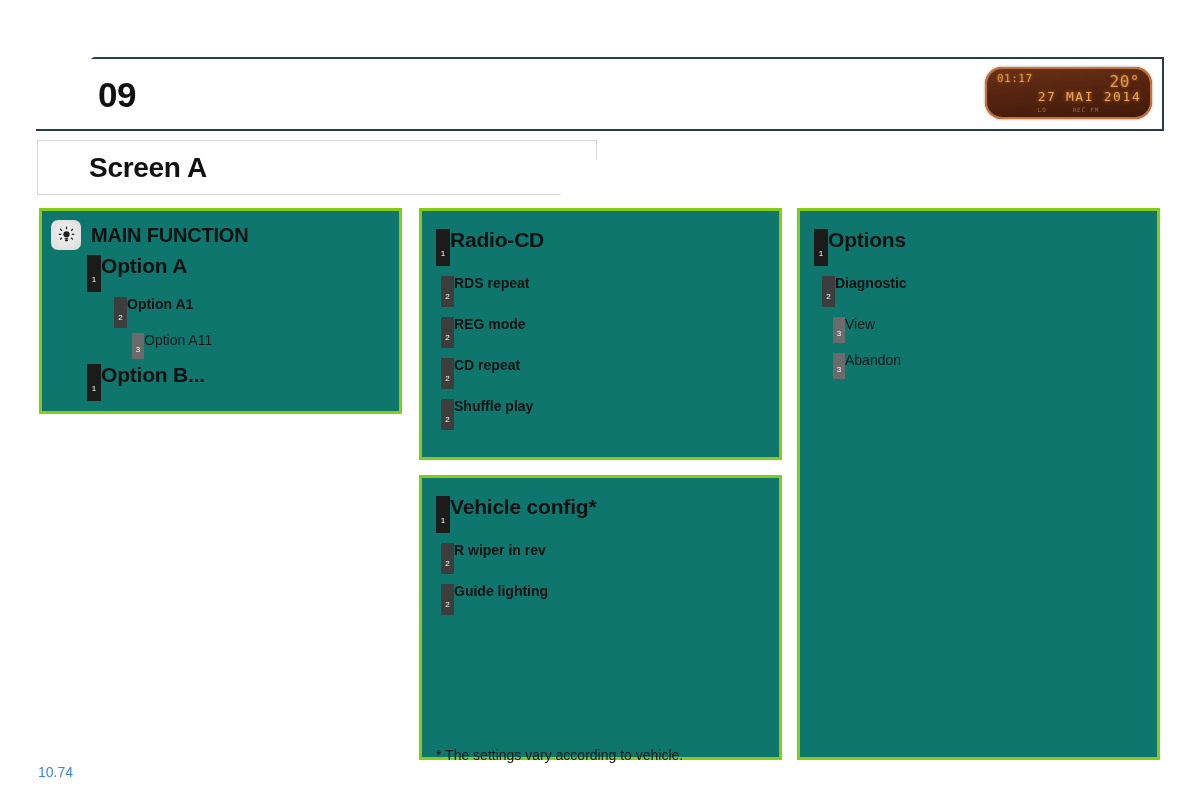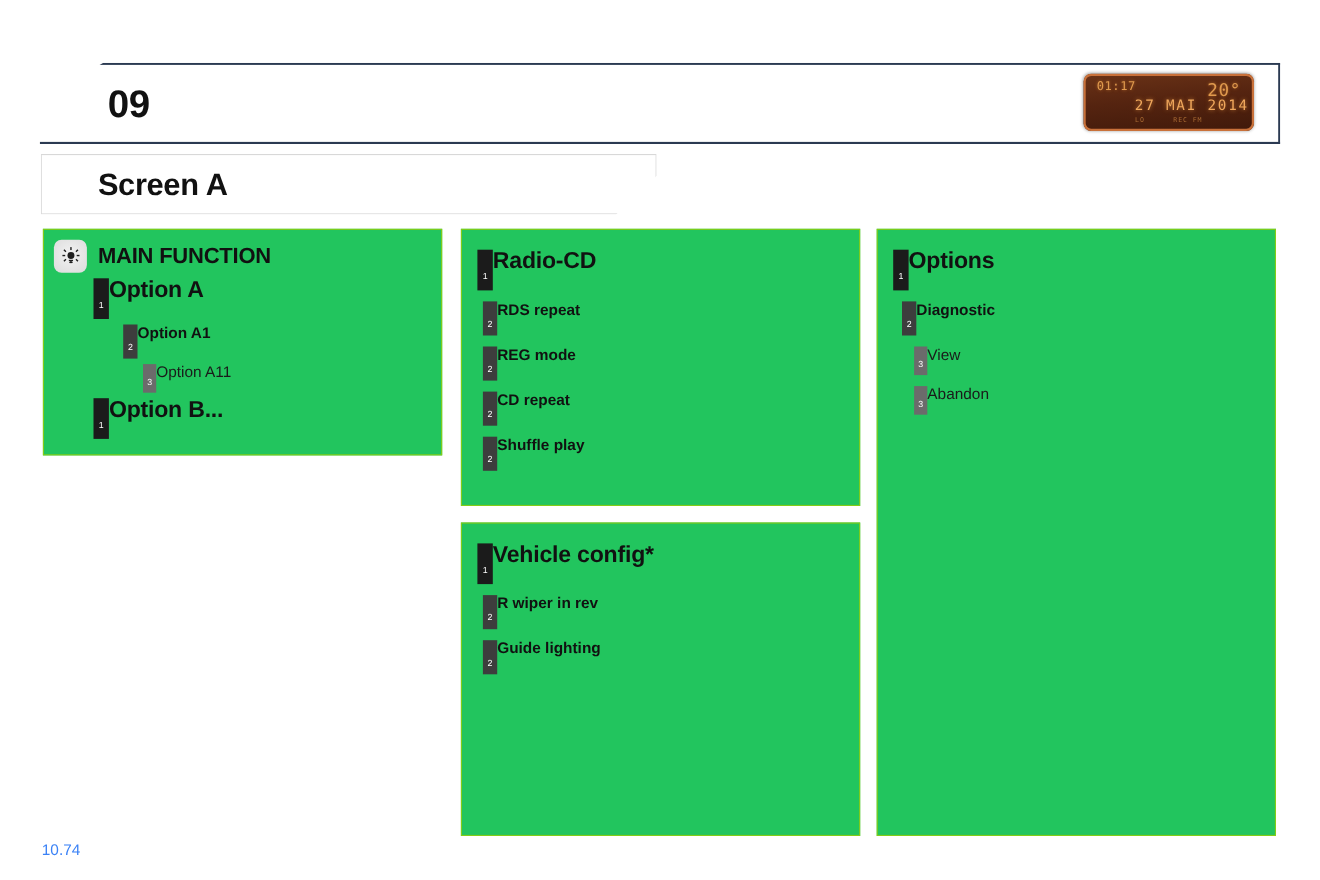--- a/index.html
+++ b/index.html
@@ -55,23 +55,23 @@
     letter-spacing: -0.5px;
     color: #111111;
     line-height: 1;
   }
 
   
   .lcd-display {
     position: absolute;
     left: 985px;
     top: 67px;
-    width: 155px;
+    width: 167px;
     height: 52px;
-    border-radius: 7px;
+    border-radius: 17px;
     background: linear-gradient(175deg, #6b3317 0%, #552410 45%, #40190a 100%);
     box-shadow: 0 0 0 2px #c9713a inset, 0 0 3px rgba(0,0,0,0.4);
     overflow: hidden;
     font-family: "DejaVu Sans Mono", monospace;
   }
   .lcd-row1 {
     position: absolute;
     left: 0; right: 0; top: 5px;
     height: 14px;
     display: flex;
@@ -137,22 +137,22 @@
     align-items: center;
     font-size: 28px;
     font-weight: bold;
     letter-spacing: -0.3px;
     color: #111111;
   }
 
   
   .panel {
     position: absolute;
-    background: #22c55e;
-    border: 1px solid #84cc16;
+    background: #0f766e;
+    border: 3px solid #84cc16;
     box-sizing: border-box;
   }
   #panel-main     { left: 39px;  top: 208px; width: 363px; height: 206px; }
   #panel-radio    { left: 419px; top: 208px; width: 363px; height: 252px; }
   #panel-vehicle  { left: 419px; top: 475px; width: 363px; height: 285px; }
   #panel-options  { left: 797px; top: 208px; width: 363px; height: 552px; }
 
   .panel-inner {
     position: relative;
     padding: 0;
@@ -393,20 +393,21 @@
           <span>2</span>
         </span>
       <span class="entry-label lvl2-label">R wiper in rev</span>
     </div>
     <div class="entry sub-entry">
       <span class="marker lvl2">
           <span>2</span>
         </span>
       <span class="entry-label lvl2-label">Guide lighting</span>
     </div>
+    <div class="panel-footnote">* The settings vary according to vehicle.</div>
   </div>
 </div>
 
 <div class="panel" id="panel-options">
   <div class="panel-inner">
     <div class="entry top-entry">
       <span class="marker lvl1">
           <span>1</span>
         </span>
       <span class="entry-label lvl1-label">Options</span>

